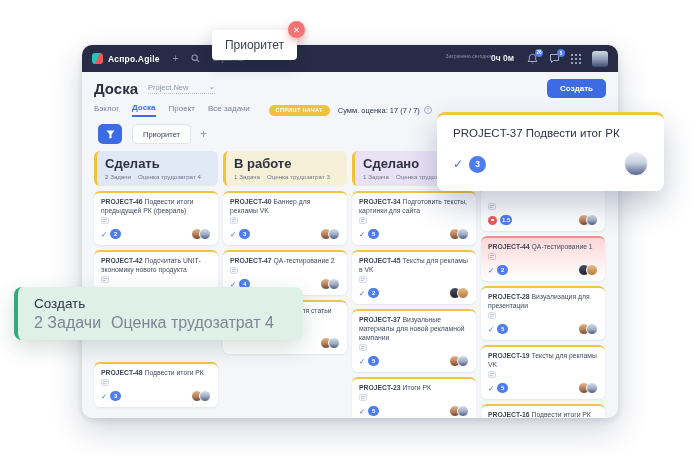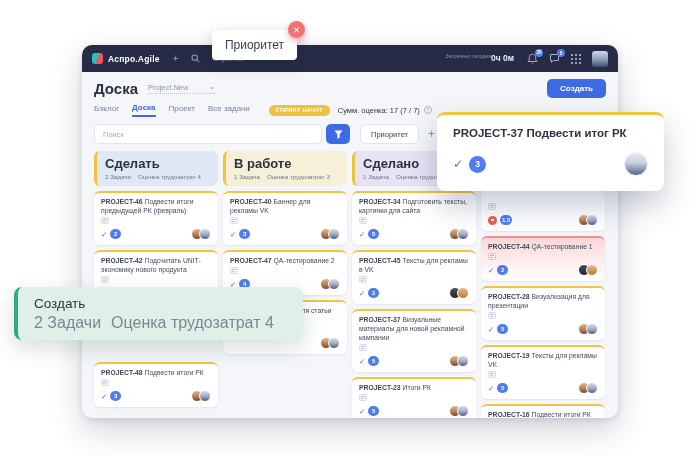--- a/index.html
+++ b/index.html
@@ -96,21 +96,21 @@
   .tooltip { position:absolute; left:212px; top:30px; width:85px; height:30px; background:#fff;
     border-radius:4px; box-shadow:0 5px 16px rgba(20,30,60,.22); display:flex; align-items:center;
     justify-content:center; font-size:12px; color:#3a4050; z-index:30; }
   .tip-close { position:absolute; top:-9px; right:-8px; width:17px; height:17px; border-radius:50%;
     background:#f47272; color:#fff; font-size:8.5px; display:flex; align-items:center; justify-content:center;
     box-shadow:0 3px 7px rgba(220,80,80,.45); cursor:pointer; font-weight:bold; }
 
   .drag-card { position:absolute; left:437px; top:112px; width:227px; height:79px; background:#fff;
     border-radius:8px; border-top:3px solid #f2c444; box-shadow:0 14px 30px rgba(25,40,85,.25);
     padding:12px 16px 10px; z-index:25; }
-  .dc-title { font-size:11.5px; color:#2e3345; font-weight:700; }
+  .dc-title { font-size:11.5px; color:#2e3345; font-weight:400; }
   .dc-foot { display:flex; align-items:center; justify-content:space-between; margin-top:13px; }
   .dc-left { display:flex; align-items:center; gap:6px; }
   .dc-chk { color:#3d6be4; font-size:12px; font-weight:bold; }
   .dc-bdg { width:17px; height:17px; border-radius:50%; background:#4f7df0; color:#fff; font-size:8.5px;
     display:flex; align-items:center; justify-content:center; font-weight:bold; }
   .dc-av { width:24px; height:24px; border-radius:50%;
     background:linear-gradient(180deg,#e8edf4 0%,#c6d0e0 45%,#55648a 100%); border:1px solid #eef1f6; }
 
   .accepted { position:absolute; left:14px; top:287px; width:289px; height:53px; background:#def0e7;
     border-left:4px solid #34a97d; border-radius:8px; box-shadow:0 8px 22px rgba(35,70,55,.18);
@@ -189,21 +189,20 @@
         <span class="tab">Бэклог</span>
         <span class="tab active">Доска</span>
         <span class="tab">Проект</span>
         <span class="tab">Все задачи</span>
         <span class="sprint-badge">СПРИНТ НАЧАТ</span>
         <span class="summary">Сумм. оценка: 17 (7 / 7)</span>
         <span class="q-icon">?</span>
       </div>
 
       <div class="filter-row">
-        <input class="search-input" placeholder="Поиск" style="">
         <button class="funnel-btn">
           <svg width="9" height="9" viewBox="0 0 9 9">
               <path d="M0.5 0.5h8L5.6 4.3v3.4l-2.2 1V4.3z" fill="#fff"></path>
             </svg>
         </button>
         <button class="chip-btn">Приоритет</button>
         <span class="add-filter">+</span>
       </div>
 
       <div class="cols">

